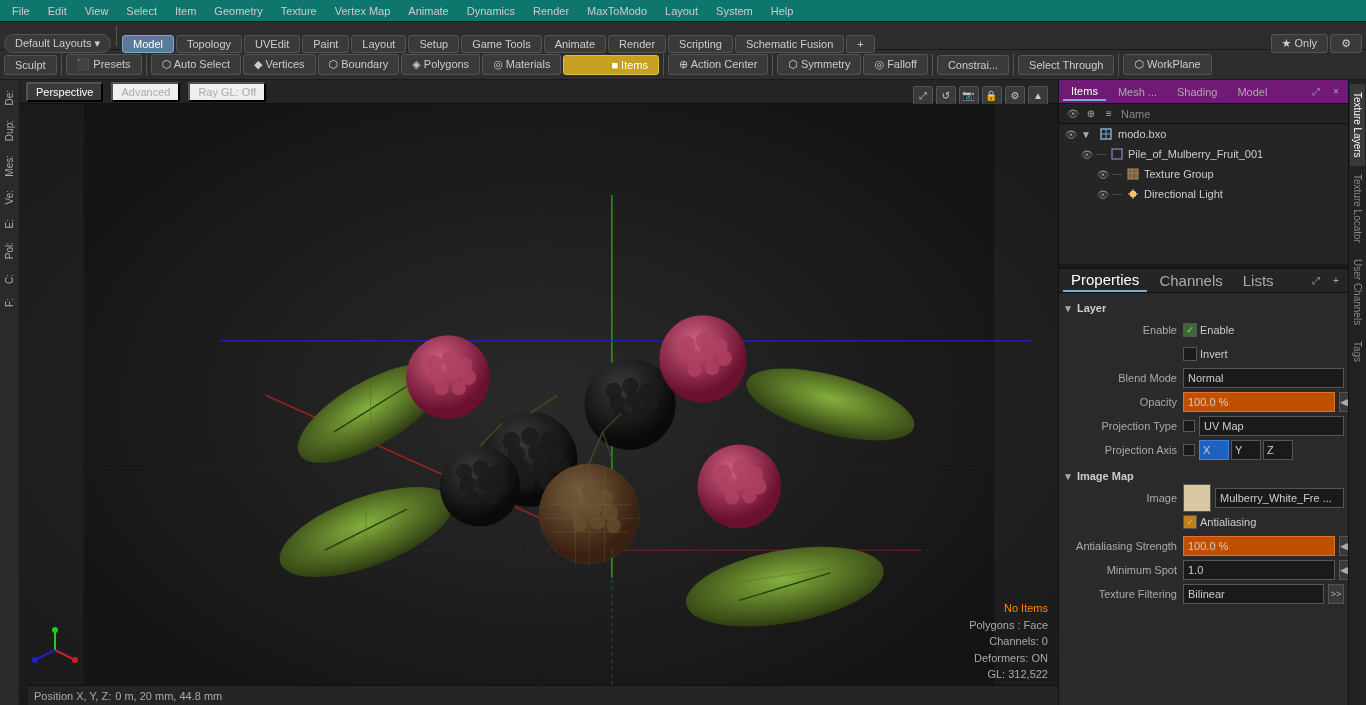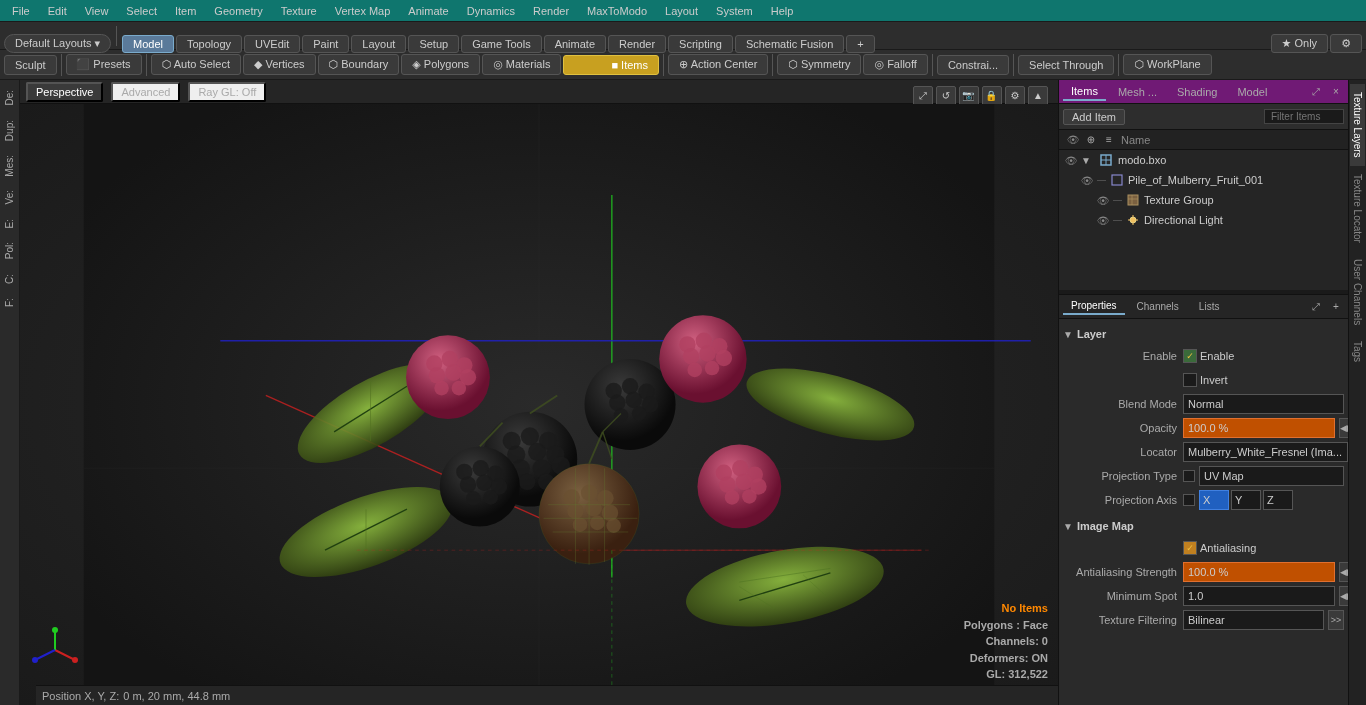--- a/index.html
+++ b/index.html
@@ -28,36 +28,36 @@
 
     
     #left-vtabs { width: 20px; background: #2a2a2a; border-right: 1px solid #1a1a1a; display: flex; flex-direction: column; align-items: center; padding-top: 4px; gap: 2px; }
     .vtab { writing-mode: vertical-rl; transform: rotate(180deg); font-size: 10px; color: #aaa; padding: 6px 3px; cursor: pointer; }
 
     
     #viewport { flex: 1; position: relative; background: #1a1a1a; overflow: hidden; }
     #viewport-header { display: flex; align-items: center; height: 24px; background: #252525; border-bottom: 1px solid #111; padding: 0 6px; gap: 8px; }
     .vp-tab { padding: 2px 8px; font-size: 11px; color: #aaa; cursor: pointer; border-radius: 2px; }
     .vp-tab.active { background: #3a3a3a; color: #fff; }
-    #viewport-canvas { width: 100%; height: calc(100% - 24px); position: relative; overflow: hidden; font-weight: bold; }
+    #viewport-canvas { width: 100%; height: calc(100% - 24px); position: relative; overflow: hidden; }
     #viewport-bg { width: 100%; height: 100%; background: radial-gradient(ellipse at center, #2a2a2a 0%, #1a1a1a 100%); position: absolute; top: 0; left: 0; }
 
     
     #scene-svg { position: absolute; top: 0; left: 0; width: 100%; height: 100%; }
 
     
     #vp-status { position: absolute; bottom: 6px; right: 10px; text-align: right; color: #f80; font-size: 11px; line-height: 1.5; }
     #vp-status .normal-text { color: #aaa; }
 
     
     #vp-corner-icons { position: absolute; top: 4px; right: 4px; display: flex; gap: 4px; }
     .vp-icon-btn { width: 20px; height: 20px; background: #3a3a3a; border: 1px solid #555; color: #ccc; display: flex; align-items: center; justify-content: center; cursor: pointer; font-size: 10px; border-radius: 2px; }
 
     
-    #position-bar { position: absolute; bottom: 0; left: 16px; right: 0; height: 20px; background: #252525; border-top: 1px solid #111; display: flex; align-items: center; padding: 0 6px; font-size: 11px; color: #aaa; }
+    #position-bar { position: absolute; bottom: 0; left: 8px; right: 0; height: 20px; background: #252525; border-top: 1px solid #111; display: flex; align-items: center; padding: 0 6px; font-size: 11px; color: #aaa; }
 
     
     #right-panel { width: 290px; background: #2a2a2a; border-left: 1px solid #111; display: flex; flex-direction: column; }
 
     
     #items-panel-header { display: flex; align-items: center; background: #701a75; border-bottom: 1px solid #111; height: 24px; padding: 0 4px; gap: 4px; }
     .ip-tab { padding: 2px 8px; font-size: 11px; color: #aaa; cursor: pointer; }
     .ip-tab.active { color: #fff; border-bottom: 2px solid #7aabcc; }
     .ip-spacer { flex: 1; }
     .ip-icon { width: 16px; height: 16px; display: flex; align-items: center; justify-content: center; cursor: pointer; color: #aaa; font-size: 10px; }
@@ -79,21 +79,21 @@
     #items-tree { background: #252525; flex: 0 0 140px; overflow-y: auto; }
     .tree-item { display: flex; align-items: center; height: 20px; padding-left: 4px; cursor: pointer; gap: 2px; }
     .tree-eye { width: 16px; height: 16px; display: flex; align-items: center; justify-content: center; color: #888; font-size: 10px; }
     .tree-label { font-size: 11px; color: #ccc; }
     .indent1 { padding-left: 20px; }
     .indent2 { padding-left: 36px; }
 
     
     #props-panel { flex: 1; display: flex; flex-direction: column; border-top: 1px solid #111; overflow-y: auto; }
     #props-header { display: flex; align-items: center; background: #252525; border-bottom: 1px solid #111; height: 24px; padding: 0 4px; gap: 4px; }
-    .ph-tab { padding: 2px 8px; font-size: 10px; color: #aaa; cursor: pointer; }
+    .ph-tab { padding: 2px 8px; font-size: 15px; color: #aaa; cursor: pointer; }
     .ph-tab.active { color: #fff; border-bottom: 2px solid #7aabcc; }
     .ph-spacer { flex: 1; }
     .ph-icon { width: 16px; height: 16px; display: flex; align-items: center; justify-content: center; cursor: pointer; color: #aaa; font-size: 10px; }
 
     
     #props-content { padding: 4px; }
     .prop-section-header { display: flex; align-items: center; height: 22px; gap: 4px; }
     .ps-arrow { font-size: 10px; color: #aaa; cursor: pointer; }
     .ps-label { font-size: 11px; color: #ccc; font-weight: bold; }
     .prop-row { display: flex; align-items: center; height: 22px; margin-bottom: 2px; }
@@ -406,25 +406,20 @@
     <div id="items-panel-header">
       <span class="ip-tab active">Items</span>
       <span class="ip-tab">Mesh ...</span>
       <span class="ip-tab">Shading</span>
       <span class="ip-tab">Model</span>
       <div class="ip-spacer"></div>
       <div class="ip-icon">⤢</div>
       <div class="ip-icon">×</div>
     </div>
 
-    <div id="items-toolbar">
-      <button class="it-btn">Add Item</button>
-      <div class="it-spacer"></div>
-      <input type="text" class="it-filter" placeholder="Filter Items" style="">
-    </div>
 
     <div id="items-cols">
       <div class="ic-eye">👁</div>
       <div class="ic-actions">
         <div class="ic-action">⊕</div>
         <div class="ic-action">≡</div>
       </div>
       <div class="ic-name">Name</div>
     </div>
 
@@ -527,28 +522,20 @@
         </div>
 
         <div class="prop-row">
           <div class="prop-label">Opacity</div>
           <div class="prop-control">
             <input type="text" class="prop-input prop-input-orange" value="100.0 %" style="">
             <div class="prop-btn-arrow">◀▶</div>
           </div>
         </div>
 
-        <div class="prop-row">
-          <div class="prop-label">Locator</div>
-          <div class="prop-control">
-            <select class="prop-dropdown">
-              <option>Mulberry_White_Fresnel (Ima...</option>
-            </select>
-          </div>
-        </div>
 
         <div class="prop-row">
           <div class="prop-label">Projection Type</div>
           <div class="prop-control">
             <div class="cb-box" style="width:12px;height:12px;font-size:8px;"></div>
             <select class="prop-dropdown">
               <option>UV Map</option>
               <option>Planar</option>
               <option>Cylindrical</option>
             </select>
@@ -565,20 +552,29 @@
               <input type="text" class="prop-xyz-input" value="Z" style="">
             </div>
           </div>
         </div>
 
         <div class="prop-section-header" style="margin-top:4px;">
           <span class="ps-arrow">▼</span>
           <span class="ps-label">Image Map</span>
         </div>
 
+        <div class="prop-row">
+          <div class="prop-label">Image</div>
+          <div class="prop-control">
+            <div class="image-preview" style="background:#d8c8a0;"></div>
+            <select class="prop-dropdown">
+              <option>Mulberry_White_Fre ...</option>
+            </select>
+          </div>
+        </div>
 
         <div class="prop-row">
           <div class="prop-label"></div>
           <div class="prop-control">
             <div class="cb-wrap">
               <div class="cb-box checked" style="background:#c08020;">✓</div>
               <span class="cb-text">Antialiasing</span>
             </div>
           </div>
         </div>

